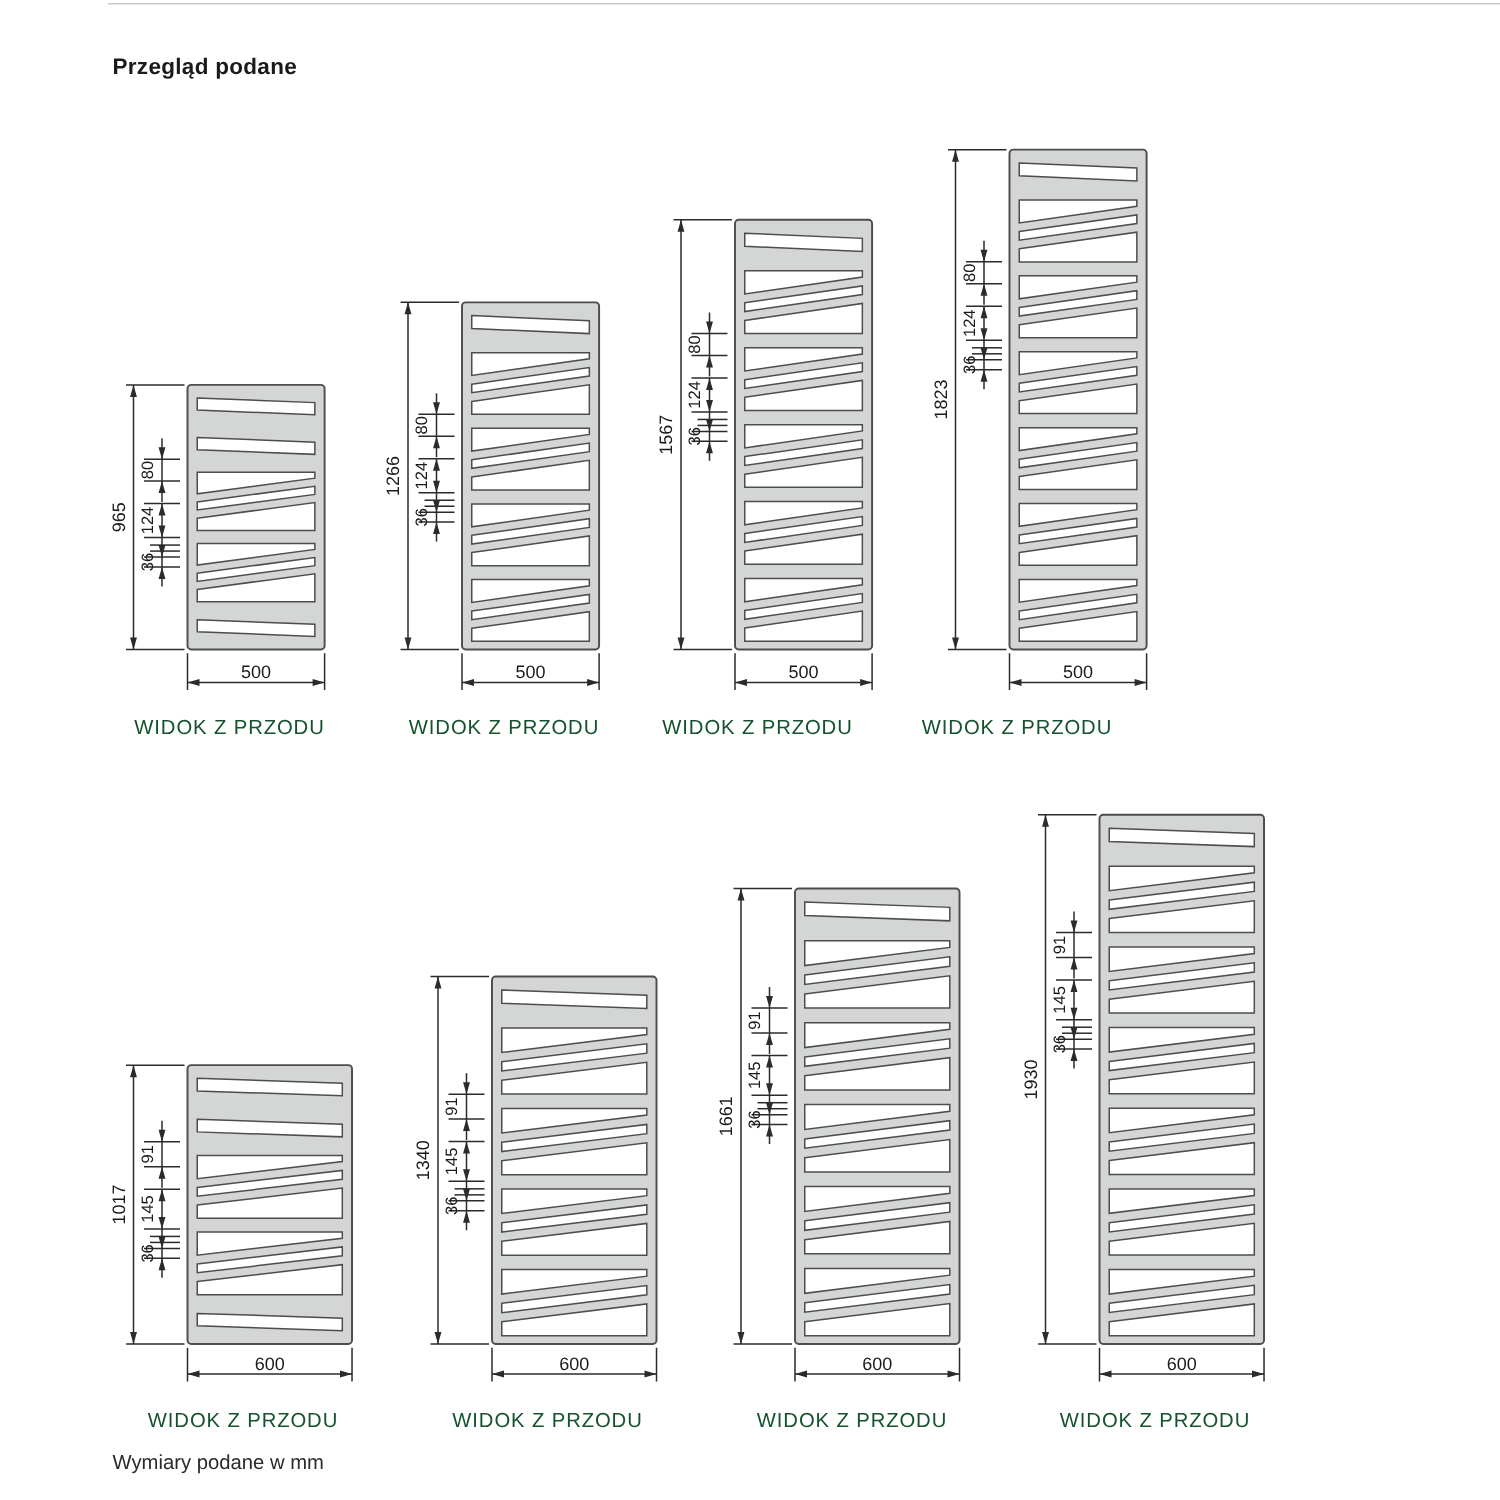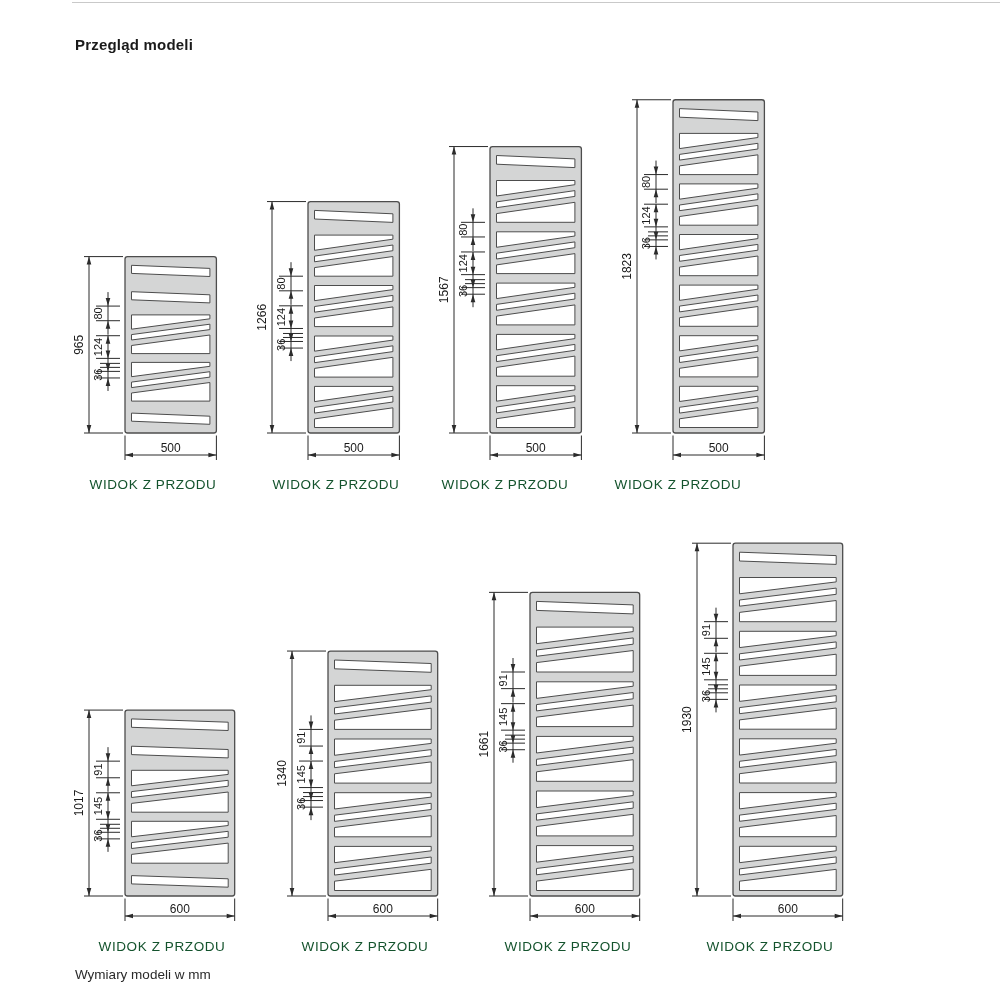--- a/index.html
+++ b/index.html
@@ -8,21 +8,21 @@
   .page-title{position:absolute;left:75px;top:36px;font-size:15px;font-weight:bold;color:#1a1a1a;letter-spacing:.2px;}
   #cv{position:absolute;left:0;top:0;}
   .view-label{position:absolute;transform:translateX(-50%);font-size:13.5px;color:#14532d;letter-spacing:.6px;white-space:nowrap;}
   .units-note{position:absolute;left:75px;top:967px;font-size:13.5px;color:#2a2a2a;}
   svg text{font-family:"Liberation Sans",sans-serif;fill:#1a1a1a;}
 </style>
 </head>
 <body>
 
 <div class="hairline"></div>
-<div class="page-title">Przegląd modeli</div>
+<div class="page-title">Przegląd podane</div>
 
 <svg id="cv" width="1000" height="1000" viewBox="0 0 1000 1000">
     <g>
       <rect x="125" y="256.598" width="91.39999999999999" height="176.402" rx="2.5" fill="#d4d5d5" stroke="#4d4d4d" stroke-width="1.3"></rect>
       <polygon points="131.5,265.3 209.9,268.4 209.9,276.5 131.5,273.4" fill="#fff" stroke="#4d4d4d" stroke-width="1"></polygon>
       <polygon points="131.5,291.7 209.9,294.8 209.9,302.9 131.5,299.8" fill="#fff" stroke="#4d4d4d" stroke-width="1"></polygon>
       <polygon points="131.5,314.9 209.9,314.9 209.9,318.8 131.5,329.2" fill="#fff" stroke="#4d4d4d" stroke-width="1"></polygon>
       <polygon points="131.5,334.6 209.9,324.2 209.9,329.6 131.5,340.0" fill="#fff" stroke="#4d4d4d" stroke-width="1"></polygon>
       <polygon points="131.5,345.5 209.9,335.0 209.9,353.6 131.5,353.6" fill="#fff" stroke="#4d4d4d" stroke-width="1"></polygon>
       <polygon points="131.5,362.4 209.9,362.4 209.9,366.3 131.5,376.7" fill="#fff" stroke="#4d4d4d" stroke-width="1"></polygon>
@@ -464,13 +464,13 @@
 
 <div class="view-label" style="left:153px;top:477px;">WIDOK Z PRZODU</div>
 <div class="view-label" style="left:336px;top:477px;">WIDOK Z PRZODU</div>
 <div class="view-label" style="left:505px;top:477px;">WIDOK Z PRZODU</div>
 <div class="view-label" style="left:678px;top:477px;">WIDOK Z PRZODU</div>
 <div class="view-label" style="left:162px;top:939px;">WIDOK Z PRZODU</div>
 <div class="view-label" style="left:365px;top:939px;">WIDOK Z PRZODU</div>
 <div class="view-label" style="left:568px;top:939px;">WIDOK Z PRZODU</div>
 <div class="view-label" style="left:770px;top:939px;">WIDOK Z PRZODU</div>
 
-<div class="units-note">Wymiary modeli w mm</div>
+<div class="units-note">Wymiary podane w mm</div>
 
 </body></html>

